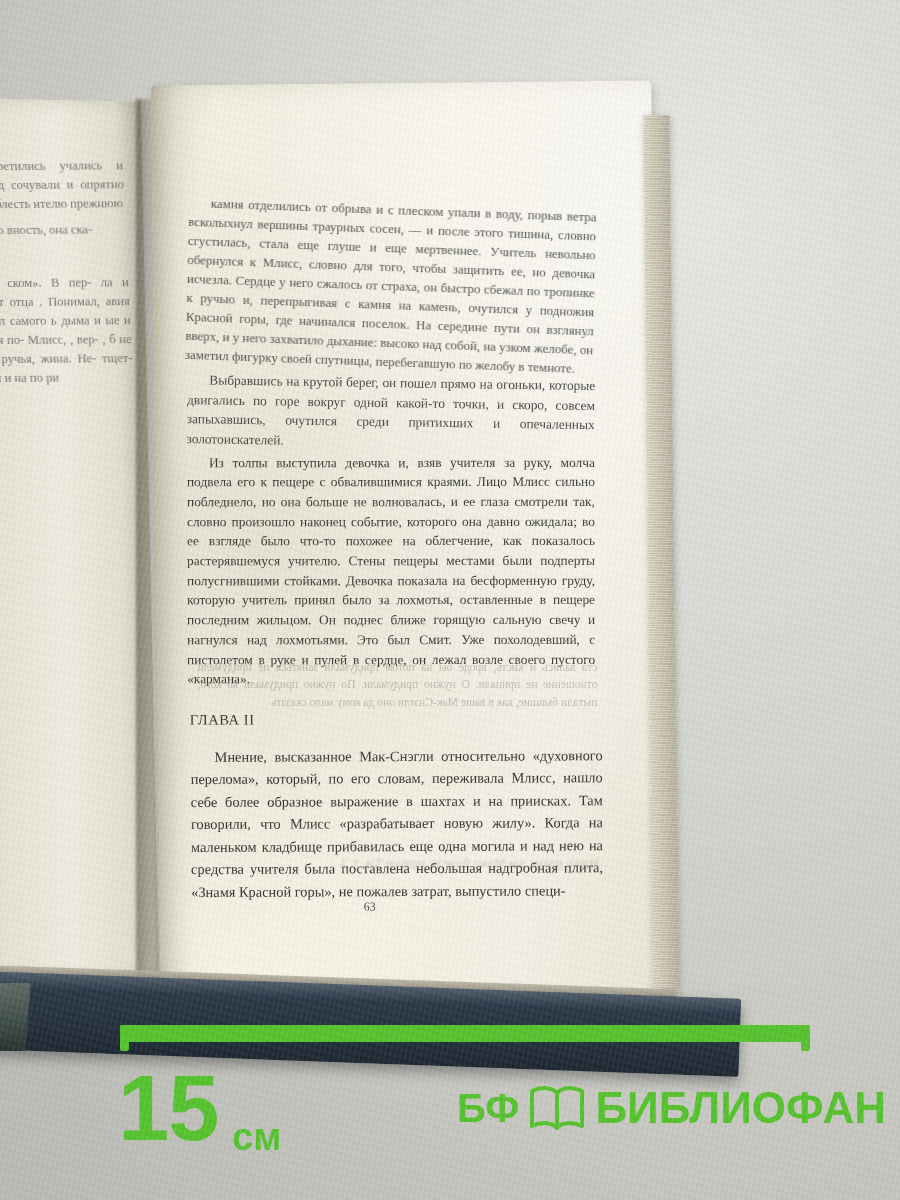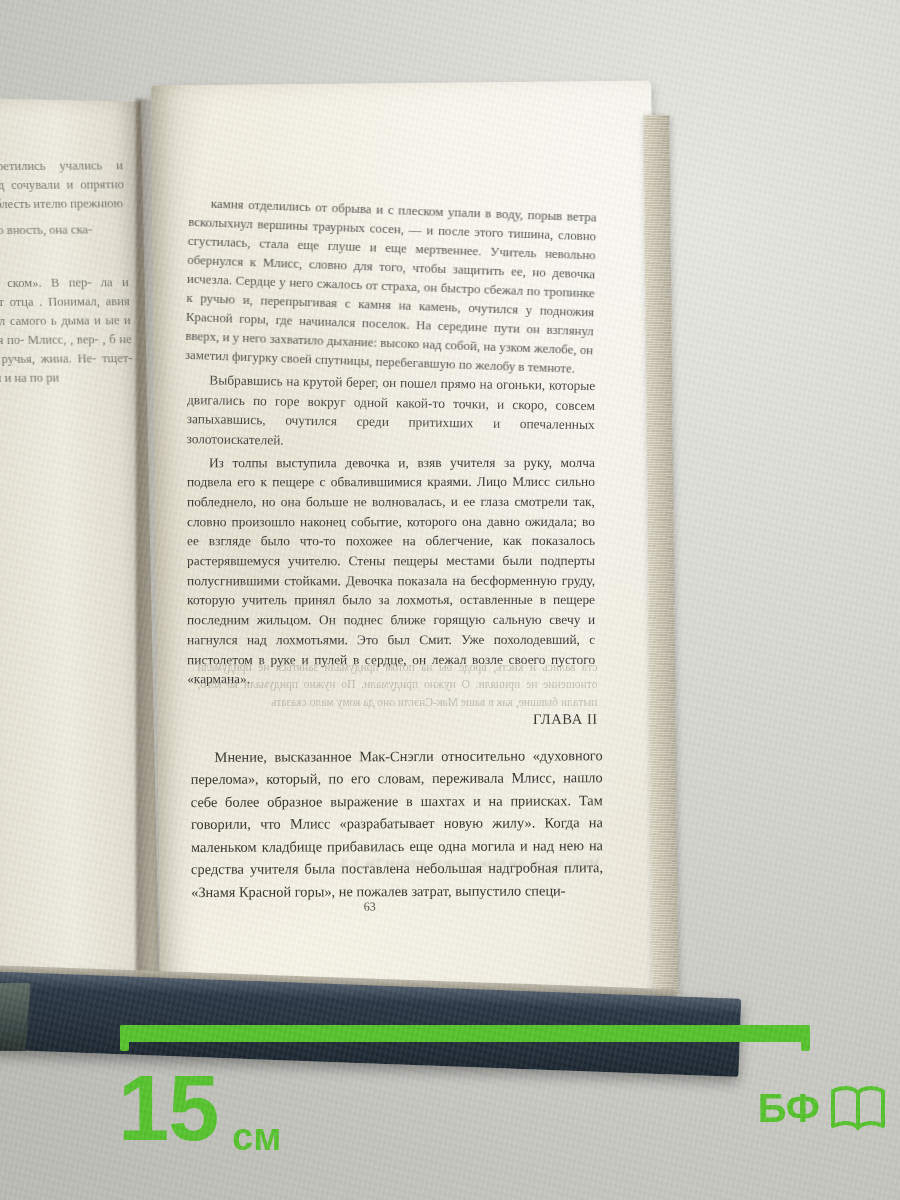--- a/index.html
+++ b/index.html
@@ -124,21 +124,21 @@
 
   
   .curve1 { transform: rotate(1.5deg) skewY(0.6deg); opacity: .86; filter: blur(.2px); font-size: 12.9px; }
   .curve2 { transform: rotate(0.9deg); opacity: .93; }
 
   .chapter {
     position: absolute;
     left: 32px;
     top: 628px;
     width: 408px;
-    text-align: right;
+    text-align: left;
     color: #32332f;
     font-size: 14.5px;
     letter-spacing: .6px;
     transform: rotate(0.5deg);
   }
   .after-chapter {
     position: absolute;
     left: 32px;
     top: 662px;
     width: 412px;
@@ -389,15 +389,16 @@
   <div id="scaleunit">см</div>
 
   <div id="brand">
     <span class="bf">БФ</span>
     <span class="bookmark">
       <svg width="56" height="46" viewBox="0 0 56 46" aria-hidden="true">
         <path d="M3 6 C14 1, 24 3, 28 8 C32 3, 42 1, 53 6 L53 41 C42 36, 32 38, 28 43 C24 38, 14 36, 3 41 Z" fill="none" stroke="#55c22d" stroke-width="4" stroke-linejoin="round"></path>
         <line x1="28" y1="8" x2="28" y2="43" stroke="#55c22d" stroke-width="4"></line>
       </svg>
     </span>
+    <span class="name">БИБЛИОФАН</span>
   </div>
 
 </div>
 
 </body></html>

